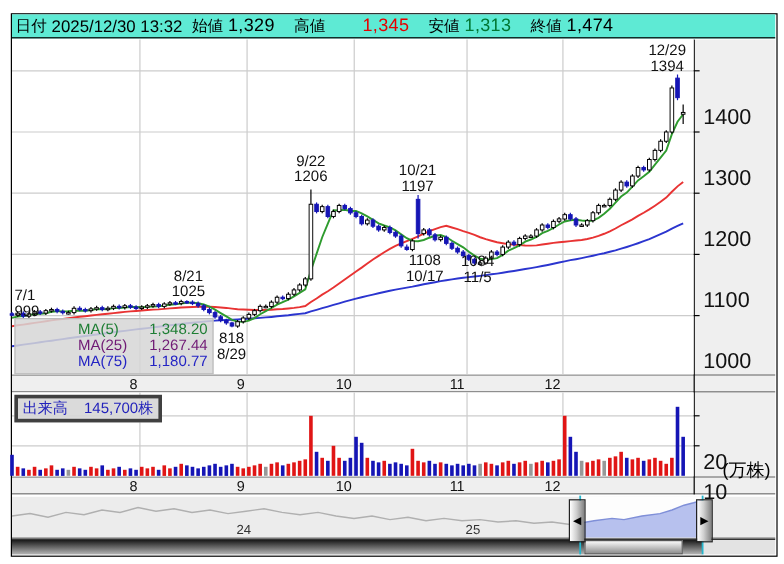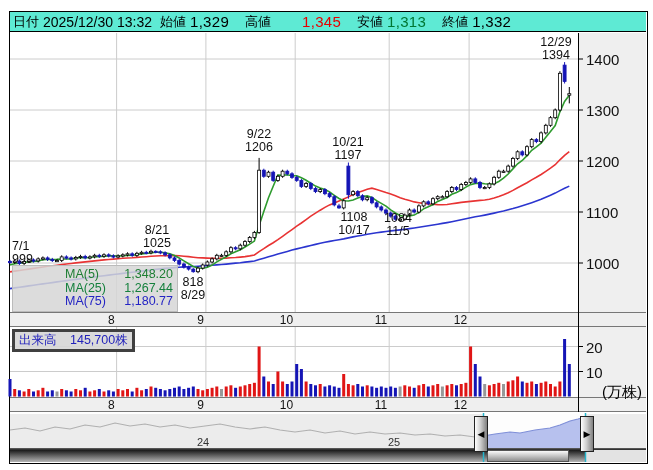--- a/index.html
+++ b/index.html
@@ -15,28 +15,28 @@
   #header .val{font-weight:normal;font-size:15px;margin-right:16px;letter-spacing:.3px;}
   #header .date{font-size:14px;margin-right:8px;}
   .red{color:#e60000;margin-left:27px;} .green{color:#007733;}
   
   .strip{left:10px;width:636px;height:15px;background:#efefef;border-top:1px solid #777;border-bottom:1px solid #777;box-sizing:border-box;}
   #strip1{top:312px;} #strip2{top:397px;}
   .mlabel{position:absolute;font-size:12px;color:#111;text-align:right;width:32px;}
   
   #yaxis-bg{left:578px;top:33px;width:68px;height:279px;background:#efefef;}
   #vaxis-bg{left:578px;top:327px;width:68px;height:70px;background:#efefef;}
-  .ytick{position:absolute;left:586px;font-size:15px;color:#111;}
+  .ytick{position:absolute;left:586px;font-size:18px;color:#111;margin-top:36px;}
   #vunit{left:580px;top:383px;width:62px;font-size:15px;text-align:right;}
   #axis-divider{left:578px;top:33px;width:1px;height:379px;background:#000;}
   
   #legend{left:12px;top:265px;width:166px;background:rgba(214,214,214,0.85);border:1px solid #bbb;
           font-size:12.5px;padding:2px 4px;box-sizing:border-box;}
   .legrow{display:flex;justify-content:space-between;line-height:13.5px;margin-left:48px;}
-  .ma5{color:#1e7e34;} .ma25{color:#15803d;align-items:center;} .ma75{color:#2424c4;}
+  .ma5{color:#1e7e34;} .ma25{color:#701a75;align-items:center;} .ma75{color:#2424c4;}
   
   #vol-label{left:12px;top:329px;background:rgba(214,214,214,0.9);border:3px solid #404040;
              font-size:12.5px;color:#2222bb;padding:0 4px;white-space:nowrap;}
   #vol-label .v{margin-left:10px;}
   
   .ann{position:absolute;font-size:12.5px;line-height:12.5px;color:#111;text-align:center;transform:translateX(-50%);}
   .ann.left{transform:none;text-align:left;}
   
   #nav-area{left:10px;top:414px;width:636px;height:35px;background:#ececec;border-bottom:1px solid #555;box-sizing:border-box;}
   #nav-sel{background:#fdfdfd;}
@@ -60,21 +60,21 @@
   <div class="abs" id="header">
     <span class="lbl">日付</span>
     <span class="date">2025/12/30 13:32</span>
     <span class="lbl">始値</span>
     <span class="val">1,329</span>
     <span class="lbl">高値</span>
     <span class="val red">1,345</span>
     <span class="lbl">安値</span>
     <span class="val green">1,313</span>
     <span class="lbl">終値</span>
-    <span class="val">1,332</span>
+    <span class="val">1,474</span>
   </div>
 
   <div class="abs" id="yaxis-bg"></div>
   <div class="abs" id="vaxis-bg"></div>
   <div class="abs strip" id="strip1"></div>
   <div class="abs strip" id="strip2"></div>
   <div class="abs" id="axis-divider"></div>
 
   <svg id="chart-svg" width="653" height="470">
       <rect x="10" y="33" width="568" height="279" fill="#fff"></rect>

